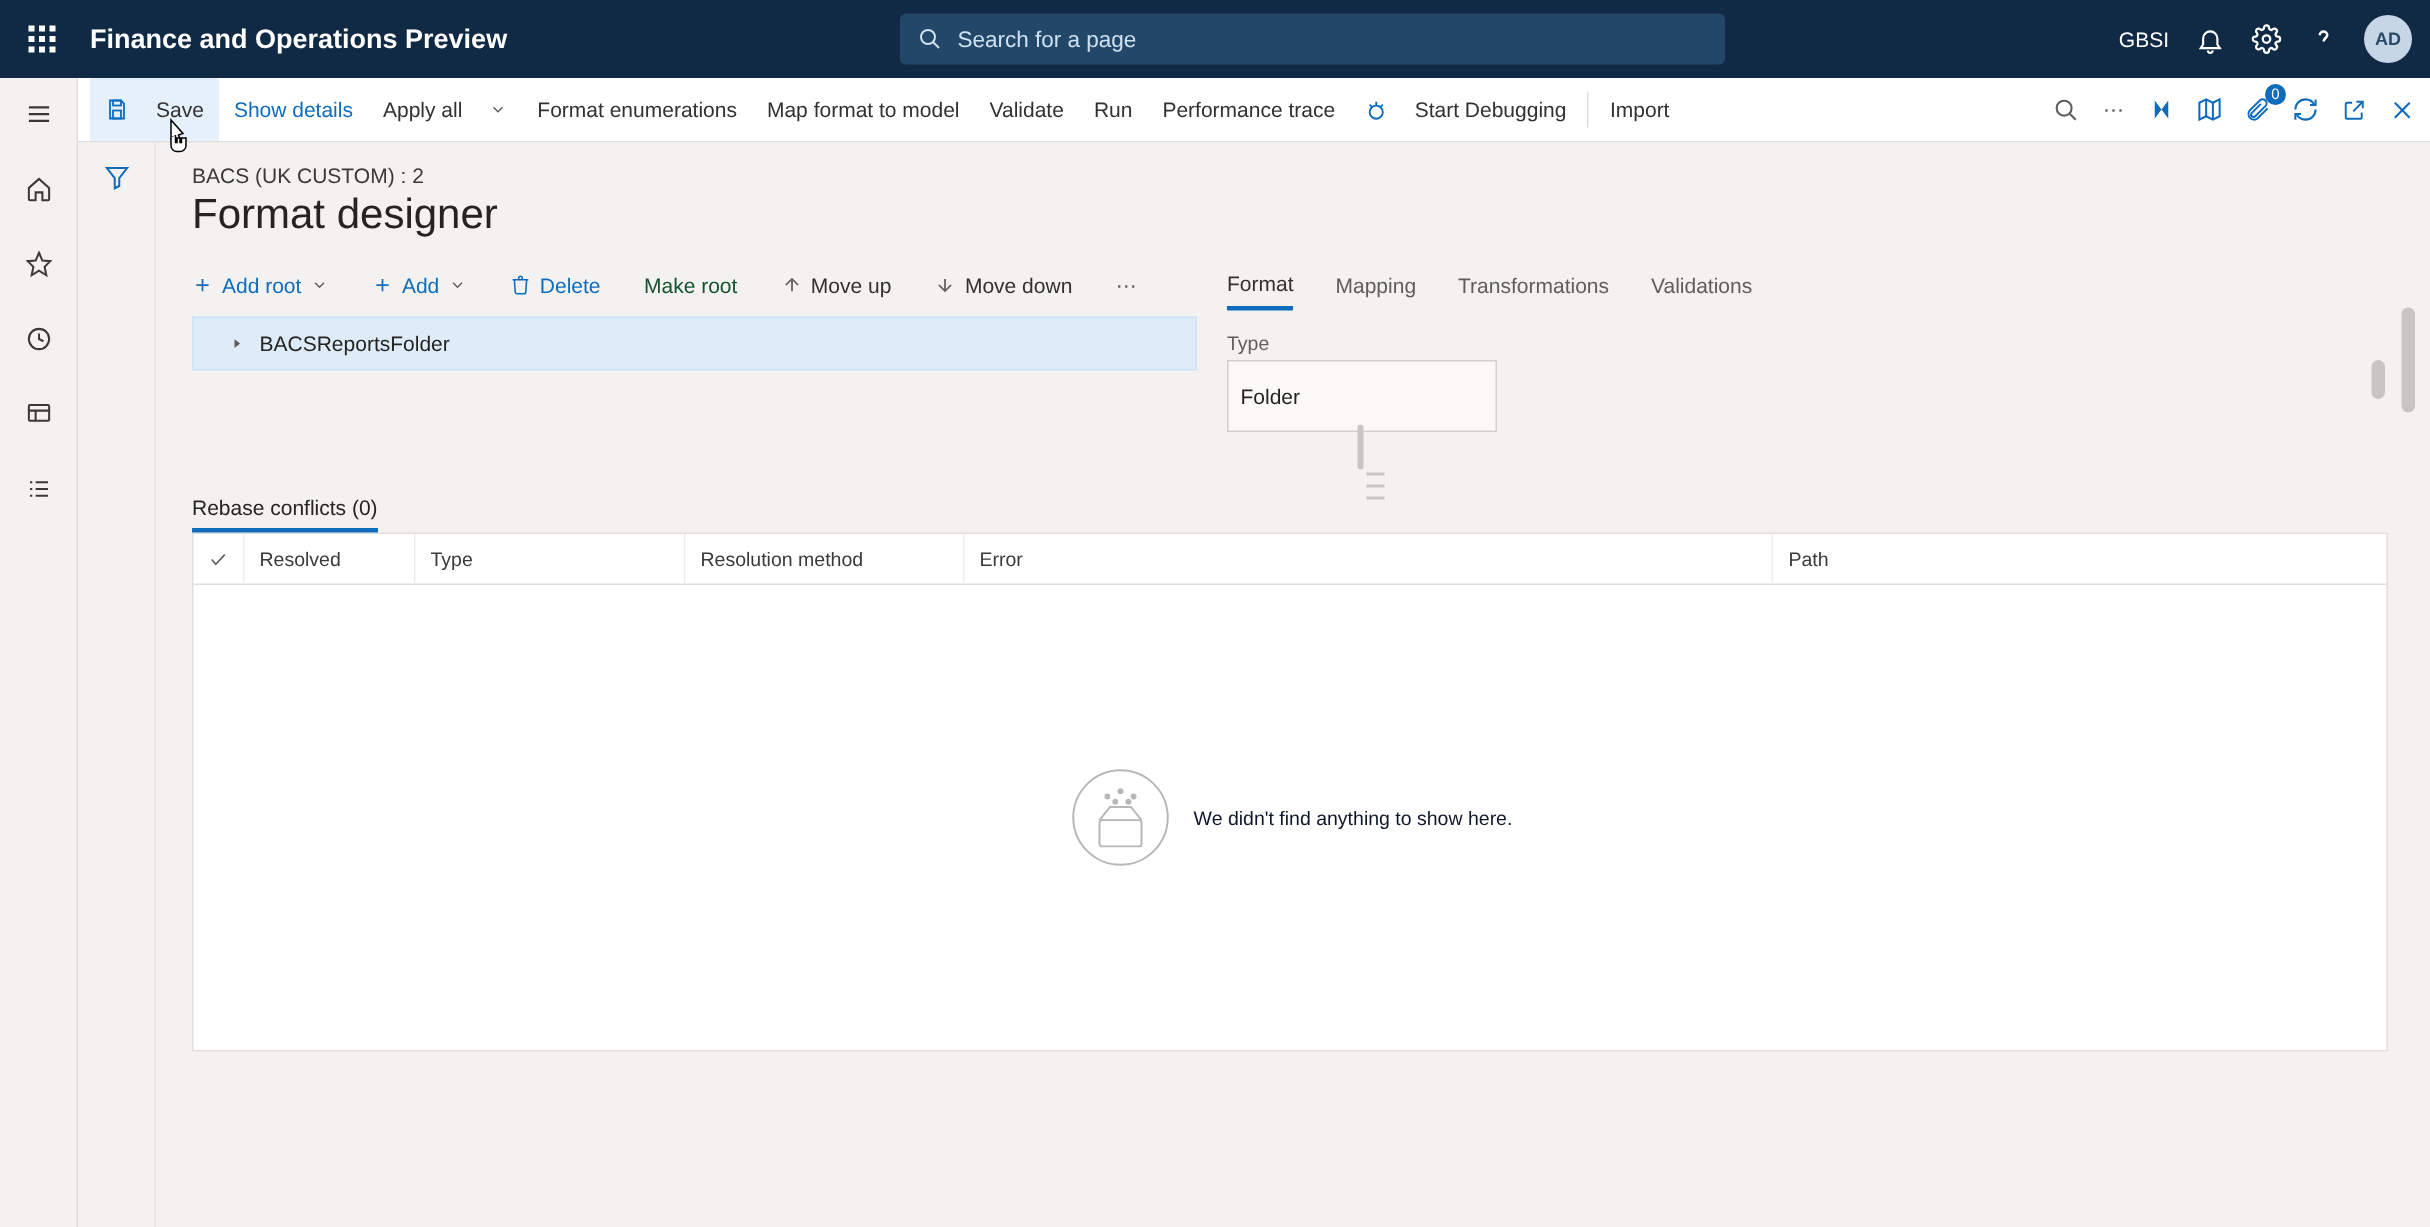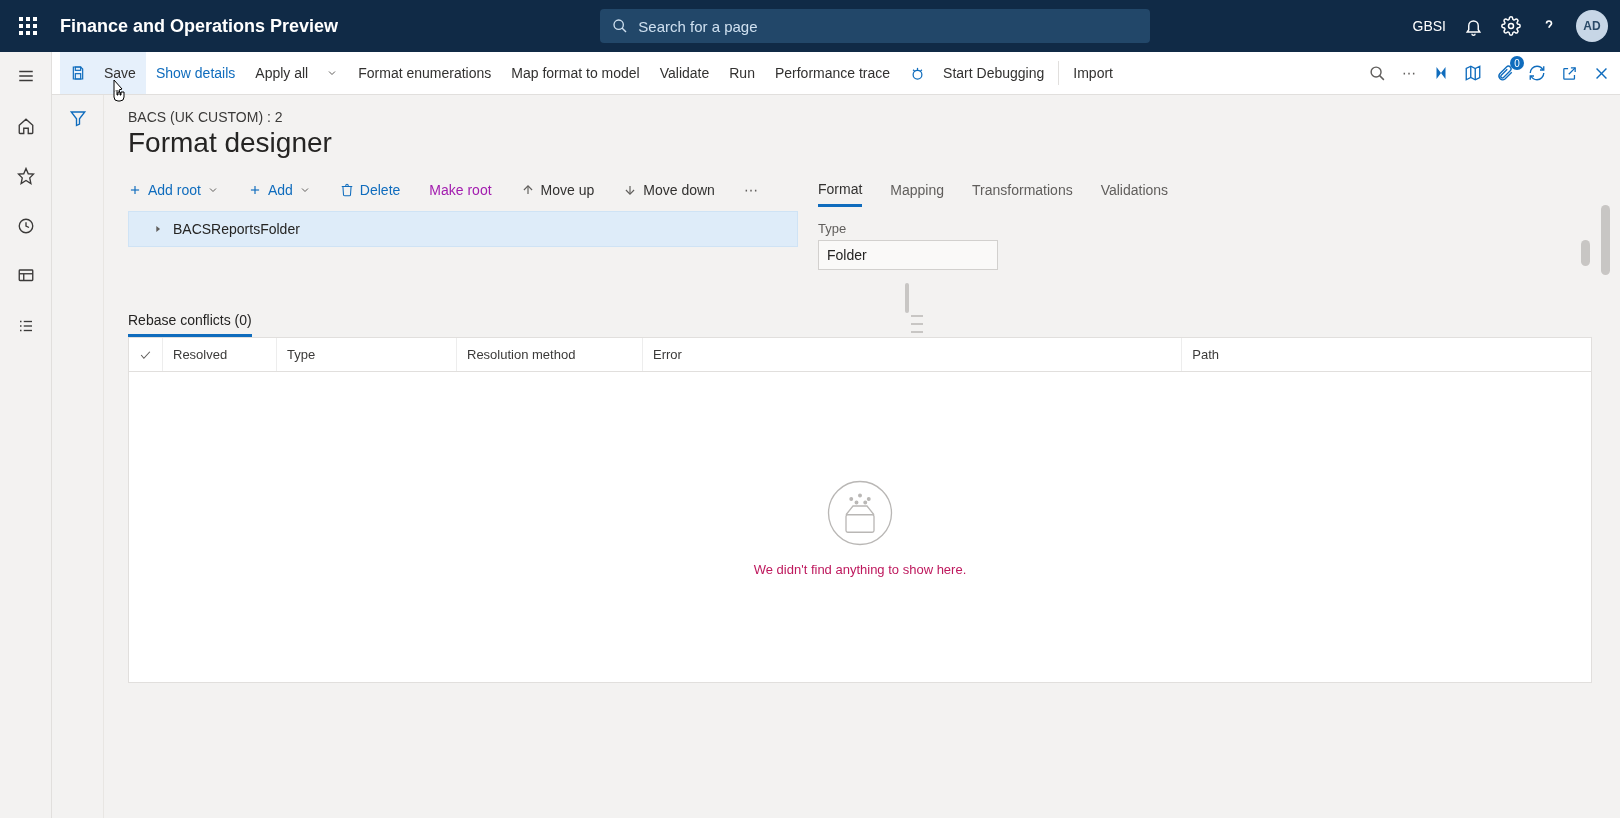--- a/index.html
+++ b/index.html
@@ -45,52 +45,52 @@
 .bc{font-size:14px;color:#3b3a39}
 .page-title{font-size:28px;font-weight:400;margin:2px 0 14px 0}
 
 
 .pane-row{display:flex;gap:20px}
 .left-pane{width:670px}
 .right-pane{flex:1}
 
 .tree-toolbar{display:flex;align-items:center;gap:29px;height:34px}
 .tb{display:flex;align-items:center;gap:6px;color:#0f6cbd;cursor:pointer;font-size:14px}
-.tb.mute{color:#a21caf}
+.tb.mute{color:#14532d}
 .tb .caret{color:#605e5c}
 .tb.gray{color:#323130}
 .tb.gray svg{color:#605e5c}
 
 .tree{margin-top:4px}
 .tree-node{height:36px;background:#deecf9;display:flex;align-items:center;gap:10px;padding:0 24px;border:1px solid #cfe3f5;font-size:14px;cursor:pointer}
 .tree-node .tri{color:#605e5c}
 
 .rtabs{display:flex;gap:28px;height:34px;font-size:14px}
 .rtab{display:flex;align-items:center;color:#605e5c;cursor:pointer}
 .rtab.active{color:#323130;border-bottom:3px solid #0f6cbd;font-weight:500}
 .proplabel{font-size:13px;color:#605e5c;margin-top:14px}
-.propval{margin-top:4px;border:1px solid #d2d0ce;background:#faf9f8;height:30px;width:180px;display:flex;align-items:center;padding:0 8px;font-size:14px}
+.propval{margin-top:4px;border:1px solid #d2d0ce;background:#faf9f8;height:48px;width:180px;display:flex;align-items:center;padding:0 8px;font-size:14px}
 
 .details{margin-top:36px}
 .det-hdr{display:flex;align-items:center;gap:8px;font-size:12px;font-weight:600;letter-spacing:.3px;color:#323130;cursor:pointer}
 .subtabs{margin-top:10px}
 .subtab{display:inline-block;padding:6px 0;border-bottom:3px solid #0f6cbd;font-size:14px;cursor:pointer}
 .link-row{display:flex;gap:26px;margin:24px 0 14px 4px}
 .link-row .lk{color:#0f6cbd;cursor:pointer;font-size:14px}
 
 .grid{border:1px solid #e1dfdd;background:#fff}
 .grid-head{display:flex;height:34px;border-bottom:1px solid #e1dfdd;font-size:13px;color:#3b3a39}
 .gh{display:flex;align-items:center;padding:0 10px;border-right:1px solid #ededed}
 .gh.chk{width:34px;justify-content:center;color:#605e5c}
 .gh.c1{width:114px}
 .gh.c2{width:180px}
 .gh.c3{width:186px}
 .gh.c4{flex:2}
 .gh.c5{flex:1.5;border-right:none}
-.grid-body{height:310px;display:flex;align-items:center;justify-content:center;flex-direction:column;color:#be185d;gap:14px}
+.grid-body{height:310px;display:flex;align-items:center;justify-content:center;color:#0f172a;gap:14px}
 .grid-body .emptytext{font-size:13px}
 
 .rscroll{position:absolute;right:10px;top:110px;width:9px;height:70px;background:#c8c6c4;border-radius:5px}
 .rscroll2{position:absolute;right:30px;top:145px;width:9px;height:26px;background:#c8c6c4;border-radius:5px}
 .gripper{position:absolute;left:777px;top:110px;width:4px;height:30px;background:#c8c6c4;border-radius:2px}
 .gripper2{position:absolute;left:783px;top:142px;width:12px;height:18px;display:flex;flex-direction:column;justify-content:space-between}
 .gripper2 span{height:2px;background:#c8c6c4}
 
 .cursor{position:absolute;top:78px;left:106px;z-index:200;pointer-events:none}
 </style>

